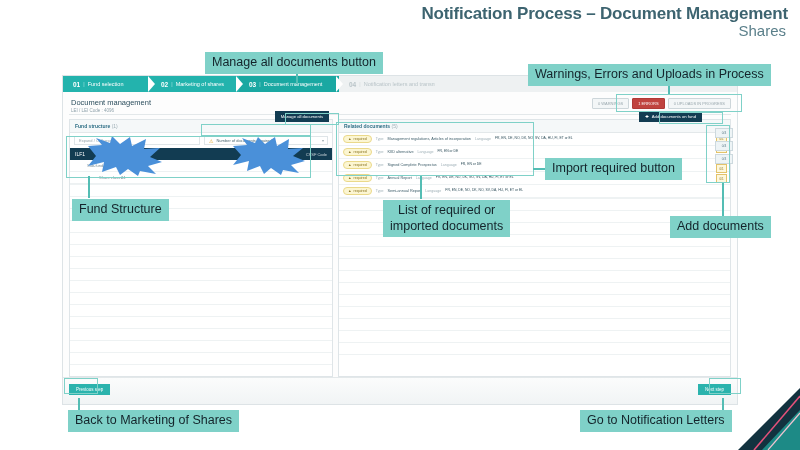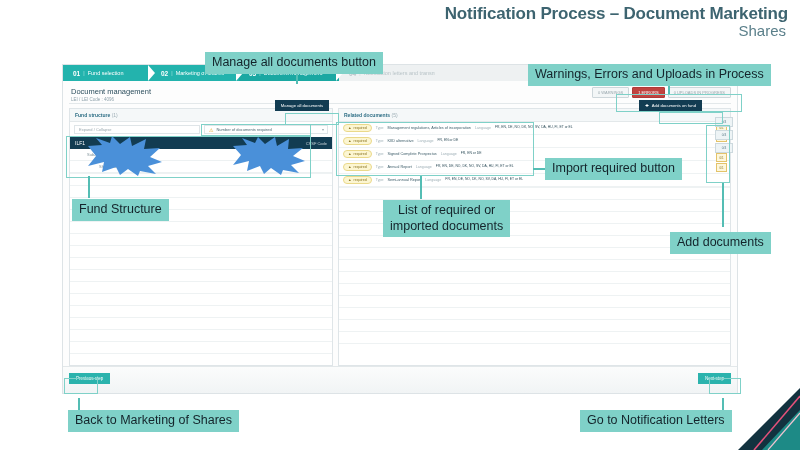--- a/index.html
+++ b/index.html
@@ -24,21 +24,21 @@
   
   .callout{
     position:absolute; background:#7fd1c8; color:#14242b;
     font-size:12.5px; line-height:1.25; padding:3px 7px;
     white-space:pre-line; z-index:40;
   }
   .connector{position:absolute;background:#54bdb4;z-index:35;}
 
   
   .app{
-    position:absolute; left:62px; top:64px; width:676px; height:330px;
+    position:absolute; left:62px; top:75px; width:676px; height:330px;
     background:#fdfdfd; border:1px solid #dde3e6; box-sizing:border-box;
     overflow:hidden;
   }
 
   
   .stepper{position:relative;height:16px;background:#eef1f2;}
   .step{
     position:absolute;top:0;height:16px;display:flex;align-items:center;
     padding-left:10px;box-sizing:border-box;color:#fff;font-size:5.5px;
     white-space:nowrap;overflow:hidden;
@@ -170,40 +170,40 @@
 
   
   .blob{position:absolute;z-index:20;}
 
   
   .corner{position:absolute;right:0;bottom:0;width:110px;height:70px;overflow:hidden;z-index:5;}
 </style>
 </head>
 <body>
 
-<div class="slide-title">Notification Process – Document Marketing</div>
+<div class="slide-title">Notification Process – Document Management</div>
 <div class="slide-subtitle">Shares</div>
 
 <div class="callout" style="left:205px;top:52px;">Manage all documents button</div>
 <div class="connector" style="left:296px;top:70px;width:1.5px;height:14px;"></div>
 
 <div class="callout" style="left:528px;top:64px;">Warnings, Errors and Uploads in Process</div>
 <div class="connector" style="left:668px;top:70px;width:1.5px;height:24px;"></div>
 
 <div class="callout" style="left:72px;top:199px;">Fund Structure</div>
 <div class="connector" style="left:88px;top:176px;width:1.5px;height:22px;"></div>
 
 <div class="callout" style="left:383px;top:200px;text-align:center;">List of required or
 imported documents</div>
 <div class="connector" style="left:420px;top:176px;width:1.5px;height:23px;"></div>
 
 <div class="callout" style="left:545px;top:158px;">Import required button</div>
 <div class="connector" style="left:533px;top:168px;width:12px;height:1.5px;"></div>
 
-<div class="callout" style="left:670px;top:232px;">Add documents</div>
+<div class="callout" style="left:670px;top:216px;">Add documents</div>
 <div class="connector" style="left:722px;top:183px;width:1.5px;height:44px;"></div>
 
 <div class="callout" style="left:68px;top:410px;">Back to Marketing of Shares</div>
 <div class="connector" style="left:78px;top:398px;width:1.5px;height:12px;"></div>
 
 <div class="callout" style="left:580px;top:410px;">Go to Notification Letters</div>
 <div class="connector" style="left:722px;top:398px;width:1.5px;height:12px;"></div>
 
 <div style="position:absolute;left:285px;top:113px;width:52px;height:10px;border:1.6px solid #7fd1c8;z-index:30;"></div>
 <div style="position:absolute;left:616px;top:94px;width:124px;height:16px;border:1.6px solid #7fd1c8;z-index:30;"></div>

